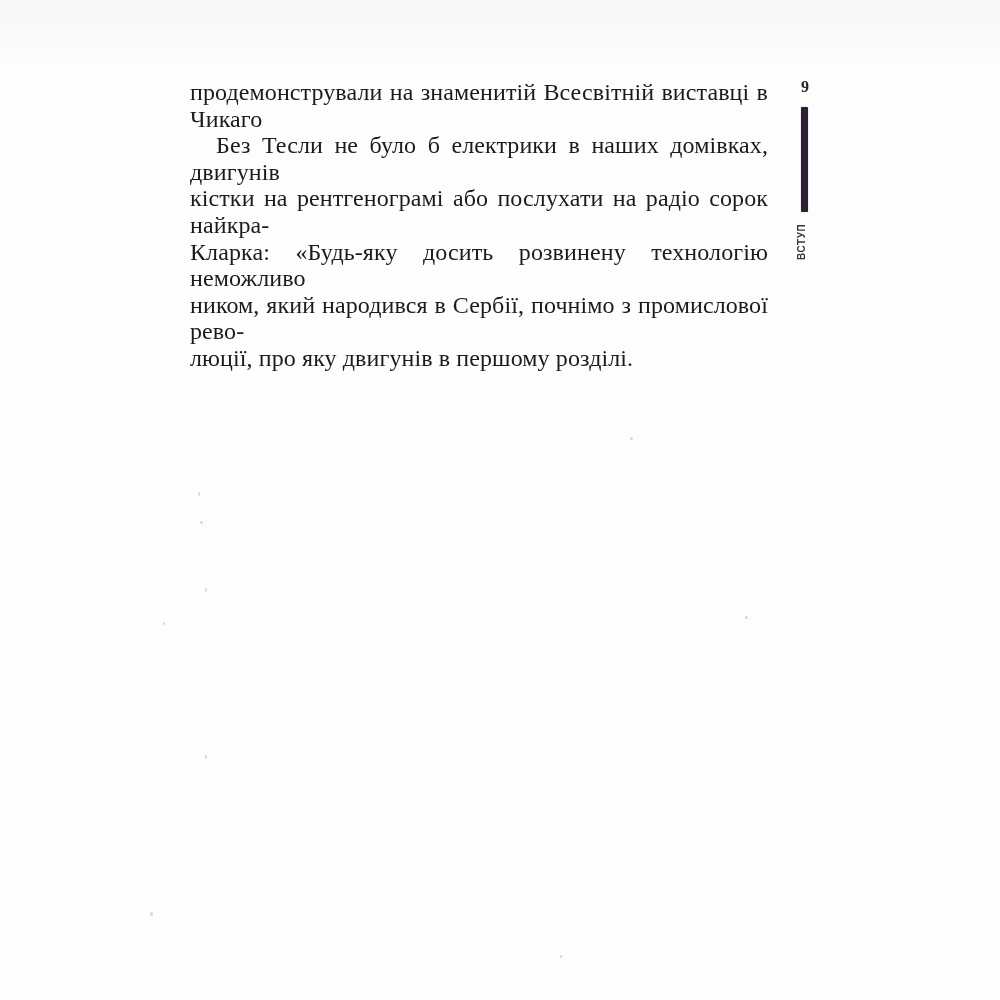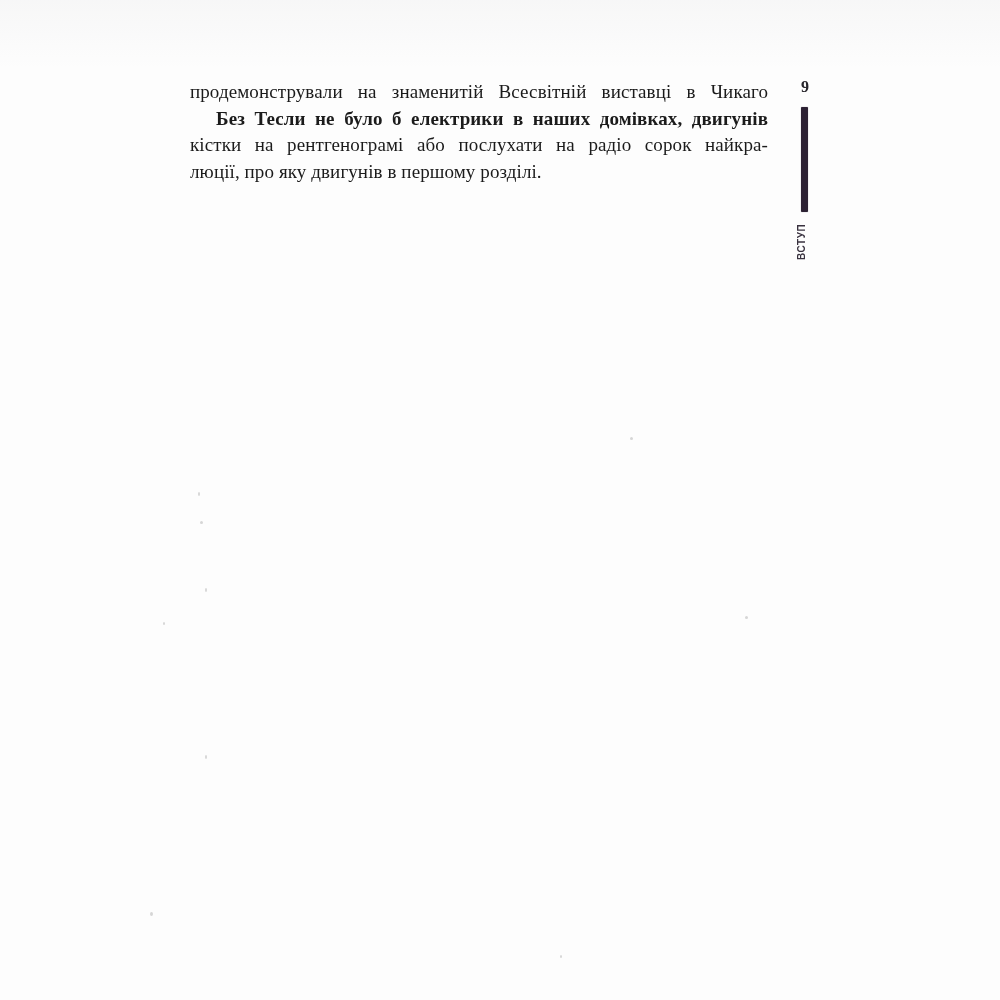--- a/index.html
+++ b/index.html
@@ -22,36 +22,35 @@
     left: 0; top: 0; right: 0;
     height: 70px;
     background: linear-gradient(to bottom, rgba(80,80,90,0.035), rgba(80,80,90,0));
     pointer-events: none;
   }
   .textblock {
     position: absolute;
     left: 190px;
     top: 79px;
     width: 578px;
-    font-size: 19px;
+    font-size: 24px;
     line-height: 26.6px;
     color: #1b1b1b;
     letter-spacing: 0.1px;
   }
   .line {
     text-align: justify;
     text-align-last: justify;
     white-space: normal;
   }
   .line.last {
     text-align-last: left;
   }
   .line.indent {
     text-indent: 26px;
-    font-weight: bold;
   }
   .pagenum {
     position: absolute;
     left: 794px;
     top: 78px;
     width: 22px;
     text-align: center;
     font-family: "Liberation Serif", serif;
     font-size: 16px;
     font-weight: bold;
@@ -105,21 +104,23 @@
 
 <div class="scan-page">
 
   <div class="textblock">
 
     <div class="line">продемонстрували на знаменитій Всесвітній виставці в Чикаго</div>
 
     <div class="line indent">Без Тесли не було б електрики в наших домівках, двигунів</div>
     <div class="line">кістки на рентгенограмі або послухати на радіо сорок найкра-</div>
 
+    <div class="line">Кларка: «Будь-яку досить розвинену технологію неможливо</div>
 
+    <div class="line">ником, який народився в Сербії, почнімо з промислової рево-</div>
     <div class="line last">люції, про яку двигунів в першому розділі.</div>
   </div>
 
   <div class="pagenum">9</div>
 
   <div class="chapter-bar"></div>
 
   <div class="chapter-label">ВСТУП</div>
 
   <div class="speck s1"></div>

